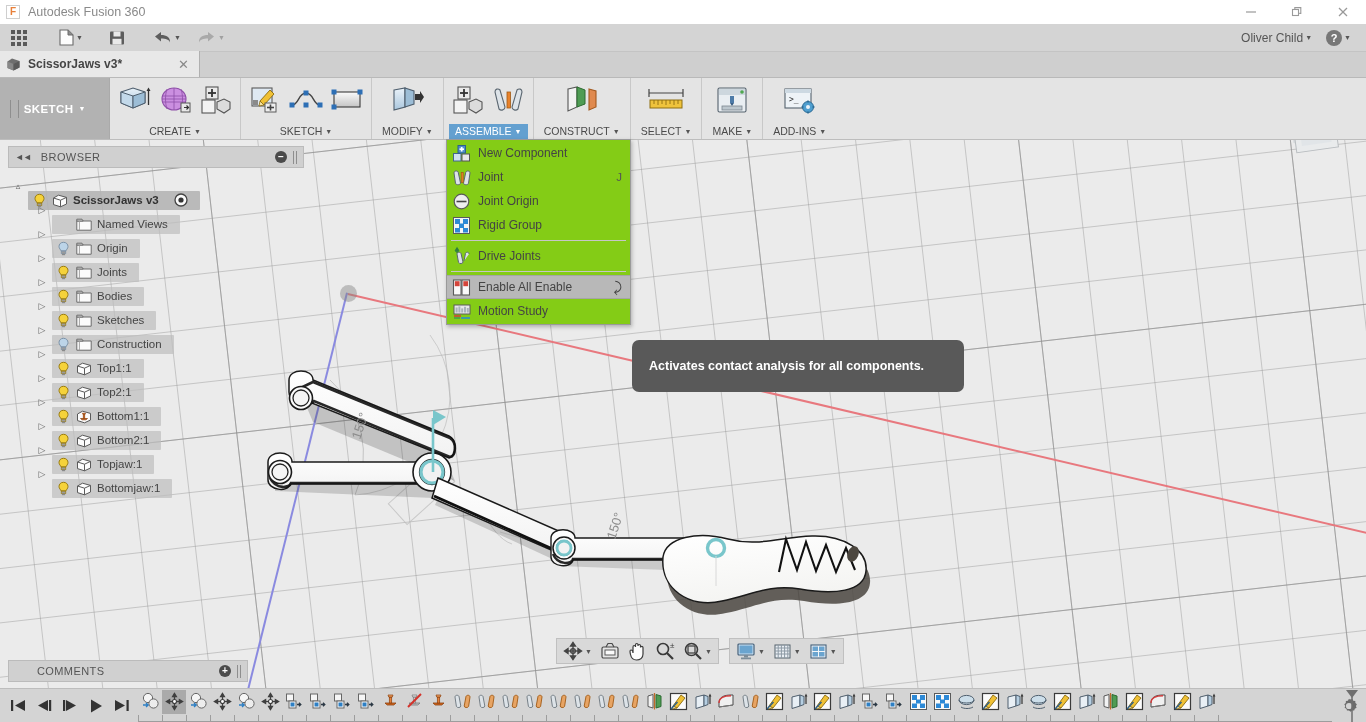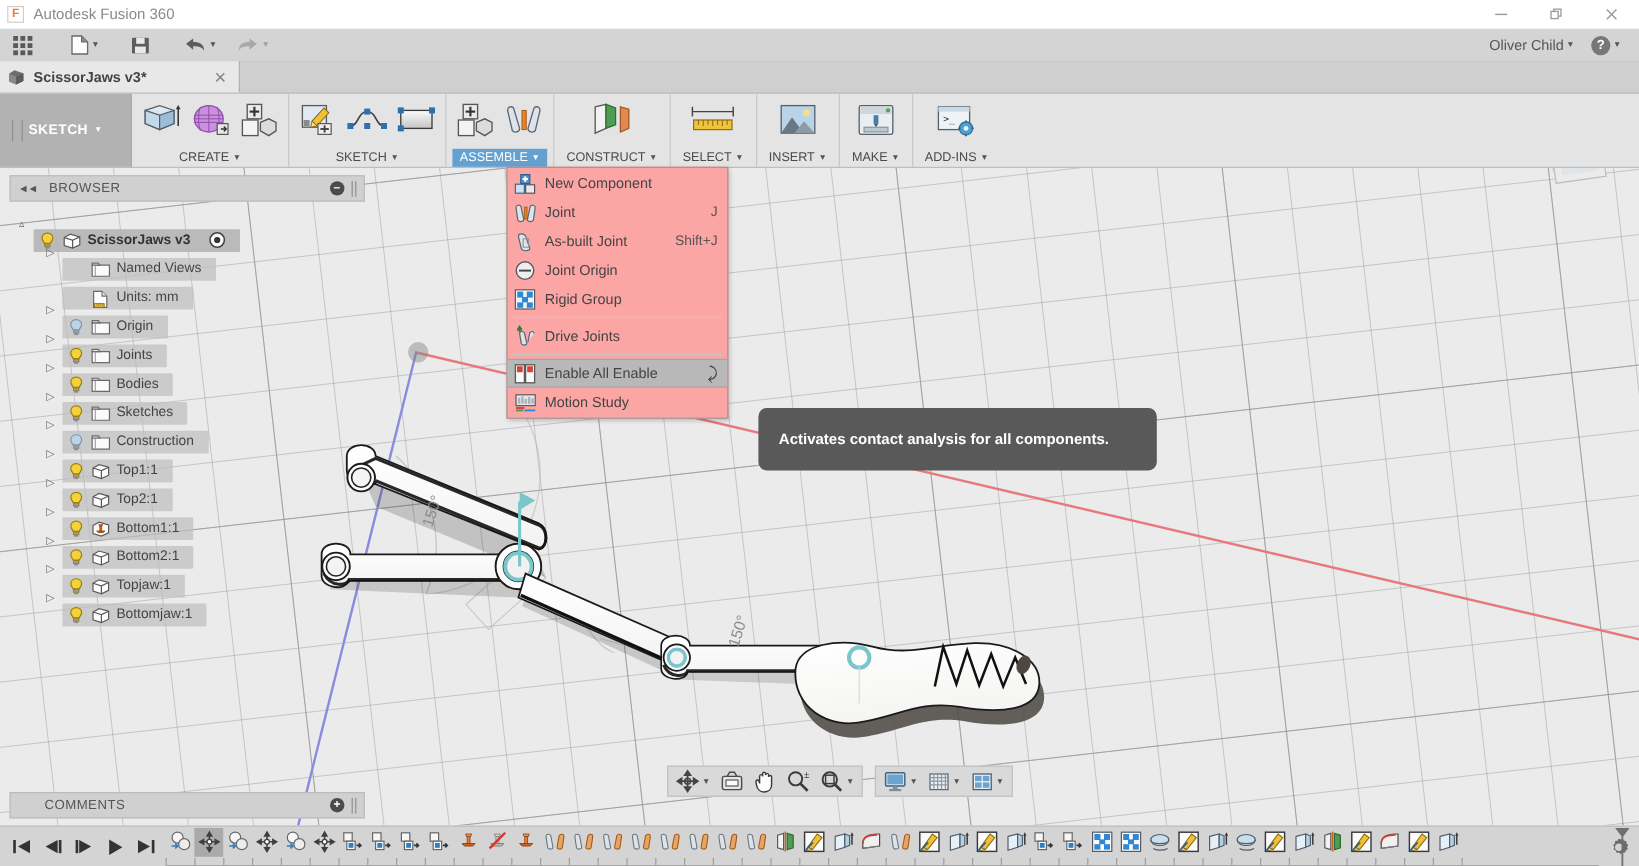--- a/index.html
+++ b/index.html
@@ -198,30 +198,30 @@
     border-radius: 1px;
     margin-top: 28px;
   }
   .trow.root .tpill { background: rgba(178,178,178,.85); }
   .trow.root .tlabel { font-weight: bold; color: #333; padding-right: 6px; }
   .bulb { width: 15px; height: 15px; flex: none; }
   .folder { width: 16px; height: 13px; flex: none; }
   .tlabel { white-space: nowrap; }
 
   #comments-bar {
-    position: absolute; left: 8px; bottom: 6px; width: 296px; height: 22px;
+    position: absolute; left: 8px; bottom: 6px; width: 240px; height: 22px;
     background: #d0d0d0; border: 1px solid #bbb;
     display: flex; align-items: center; padding: 0 6px;
     font-size: 11px; color: #555; letter-spacing: .4px;
   }
 
   
   #assemble-menu {
-    position: absolute; left: 422px; top: 139px; width: 185px;
-    background: #fca5a5; border: 1px solid #9a9a9a;
+    position: absolute; left: 446px; top: 139px; width: 185px;
+    background: #84cc16; border: 1px solid #9a9a9a;
     z-index: 60; padding: 1px 0;
     box-shadow: 1px 2px 4px rgba(0,0,0,.25);
   }
   .mi {
     display: flex; align-items: center; height: 24px;
     padding: 0 8px 0 6px; font-size: 12px; color: #444; cursor: default;
   }
   .mi.hl { background: #b8b8b8; border-top: 1px solid #a5a5a5; border-bottom: 1px solid #a5a5a5; }
   .mi .mico { width: 17px; height: 17px; margin-right: 8px; flex: none; }
   .mi .mlabel { flex: 1; white-space: nowrap; }
@@ -466,20 +466,39 @@
           <rect x="0.5" y="16.5" width="5" height="5" fill="#2d6fb5"></rect>
         </svg>
       </div>
     </div>
     <div class="rlabel">
       <span>SKETCH</span>
       <span class="caret">▼</span>
     </div>
   </div>
 
+  <div class="rgroup">
+    <div class="ricons">
+      <div class="ricon">
+        <svg width="34" height="30" viewBox="0 0 34 30">
+          <linearGradient id="mg" x1="0" y1="0" x2="0" y2="1">
+            <stop offset="0" stop-color="#eaf2f9"></stop>
+              <stop offset="1" stop-color="#aac7de"></stop>
+          </linearGradient>
+          <path d="M4 5 L15 3 L15 22 L4 25 Z" fill="url(#mg)" stroke="#4f5f6e" stroke-width="1.1"></path>
+          <path d="M15 3 L24 6 L24 19 L15 22 Z" fill="#9cbdd6" stroke="#4f5f6e" stroke-width="1.1"></path>
+          <path d="M25 9 h5 v-3 l4 6 -4 6 v-3 h-5 z" fill="#333"></path>
+        </svg>
+      </div>
+    </div>
+    <div class="rlabel">
+      <span>MODIFY</span>
+      <span class="caret">▼</span>
+    </div>
+  </div>
 
   <div class="rgroup active">
     <div class="ricons">
       <div class="ricon">
         <svg width="32" height="30" viewBox="0 0 32 30">
           <rect x="2" y="15" width="13" height="13" fill="#f3f3f3" stroke="#555" stroke-width="1.1"></rect>
           <path d="M17 17 L24 14 L30 17 L30 24 L24 28 L17 24 Z" fill="#dcdcdc" stroke="#555" stroke-width="1.1"></path>
           <rect x="6" y="2" width="12" height="12" fill="#eaeaea" stroke="#555" stroke-width="1.1"></rect>
           <line x1="12" y1="4" x2="12" y2="12" stroke="#333" stroke-width="1.8"></line>
           <line x1="8" y1="8" x2="16" y2="8" stroke="#333" stroke-width="1.8"></line>
@@ -528,36 +547,20 @@
           </g>
         </svg>
       </div>
     </div>
     <div class="rlabel">
       <span>SELECT</span>
       <span class="caret">▼</span>
     </div>
   </div>
 
-  <div class="rgroup">
-    <div class="ricons">
-      <div class="ricon">
-        <svg width="32" height="30" viewBox="0 0 32 30">
-          <rect x="2" y="3" width="28" height="23" fill="#b9d4e8" stroke="#55626d" stroke-width="1.1"></rect>
-          <circle cx="23" cy="9" r="3" fill="#f2e08a"></circle>
-          <path d="M2 26 L11 13 L17 21 L21 16 L30 26 Z" fill="#8e9aa4"></path>
-          <path d="M2 26 L11 13 L17 21 L13 26 Z" fill="#6b7884"></path>
-        </svg>
-      </div>
-    </div>
-    <div class="rlabel">
-      <span>INSERT</span>
-      <span class="caret">▼</span>
-    </div>
-  </div>
 
   <div class="rgroup">
     <div class="ricons">
       <div class="ricon">
         <svg width="32" height="30" viewBox="0 0 32 30">
           <rect x="2" y="3" width="28" height="24" rx="1.5" fill="#e9eef2" stroke="#55626d" stroke-width="1.1"></rect>
           <rect x="3" y="4" width="26" height="6" fill="#cdd7de"></rect>
           <circle cx="26" cy="7" r="1.8" fill="#4fa84f"></circle>
           <rect x="14" y="11" width="4" height="7" fill="#4d7ba8"></rect>
           <path d="M14 18 h4 l-2 3 z" fill="#3a5f85"></path>
@@ -811,37 +814,20 @@
             <svg width="16" height="13" viewBox="0 0 16 13">
               <path d="M.8 3 L.8 12.2 L15.2 12.2 L15.2 3 Z" fill="#fbfbfb" stroke="#6a6a6a" stroke-width="1"></path>
      <path d="M.8 3 L.8 1.2 L6 1.2 L7.2 3 Z" fill="#e6e6e6" stroke="#6a6a6a" stroke-width="1"></path>
      <path d="M3.4 3 L3.4 12.2" stroke="#9a9a9a" stroke-width=".9"></path>
             </svg>
           </span>
           <span class="tlabel">Named Views</span>
         </div>
       </div>
       <div class="trow" style="padding-left: 24px;">
-        <span class="exp"></span>
-        <div class="tpill">
-          <span class="bulb"></span>
-          <span class="folder">
-            <svg width="15" height="15" viewBox="0 0 15 15">
-              <path d="M2 .8 h7 l4 4 v9.4 h-11 Z" fill="#fdfdfd" stroke="#6a6a6a" stroke-width="1"></path>
-     <path d="M9 .8 v4 h4" fill="#e4e4e4" stroke="#6a6a6a" stroke-width=".9"></path>
-     <rect x="2.8" y="11" width="8" height="3" fill="#efc33c" stroke="#8e6e10" stroke-width=".7"></rect>
-     <g stroke="#8e6e10" stroke-width=".6">
-                <path d="M4.6 11 v1.6 M6.3 11 v2.2 M8 11 v1.6 M9.7 11 v2.2"></path>
-              </g>
-            </svg>
-          </span>
-          <span class="tlabel">Units: mm</span>
-        </div>
-      </div>
-      <div class="trow" style="padding-left: 24px;">
         <span class="exp">▷</span>
         <div class="tpill">
           <span class="bulb">
             <svg width="15" height="15" viewBox="0 0 15 15">
               <path d="M7.5 1.3 C4.6 1.3 3 3.3 3 5.6 C3 7.4 4.6 8.6 5 9.8 L10 9.8 C10.4 8.6 12 7.4 12 5.6 C12 3.3 10.4 1.3 7.5 1.3 Z" fill="#bcd4e8" stroke="#7d93a8" stroke-width="1"></path>
      <rect x="5.2" y="10.2" width="4.6" height="2.4" fill="#9b9b9b" stroke="#7d93a8" stroke-width=".7"></rect>
      <rect x="5.9" y="12.6" width="3.2" height="1.6" fill="#8a8a8a"></rect>
             </svg>
           </span>
           <span class="folder">
@@ -1080,30 +1066,20 @@
     <div class="mi">
       <span class="mico">
         <svg width="18" height="17" viewBox="0 0 18 17">
           <path d="M1 4 C1 1.8 4 1.2 5.2 3.2 L7.5 14 C7.5 16 3.5 16.4 2.5 14.4 Z" fill="#dde3e8" stroke="#5a6670" stroke-width="1"></path>
        <path d="M17 4 C17 1.8 14 1.2 12.8 3.2 L10.5 14 C10.5 16 14.5 16.4 15.5 14.4 Z" fill="#dde3e8" stroke="#5a6670" stroke-width="1"></path>
        <rect x="8.2" y="3.5" width="2" height="10" fill="#e8822c" stroke="#a05a15" stroke-width=".7"></rect>
         </svg>
       </span>
       <span class="mlabel">Joint</span>
       <span class="mkey">J</span>
-    </div>
-    <div class="mi">
-      <span class="mico">
-        <svg width="17" height="17" viewBox="0 0 17 17">
-          <path d="M3 4 C3 1.6 7 1 9 3.6 L12.5 14 C12.5 16.2 7 16.8 5.5 14.4 Z" fill="#dde3e8" stroke="#5a6670" stroke-width="1"></path>
-       <path d="M7 6 L11.5 6 L11.5 13 L7 13 Z" fill="none" stroke="#8a949c" stroke-width=".9"></path>
-        </svg>
-      </span>
-      <span class="mlabel">As-built Joint</span>
-      <span class="mkey">Shift+J</span>
     </div>
     <div class="mi">
       <span class="mico">
         <svg width="17" height="17" viewBox="0 0 17 17">
           <circle cx="8.5" cy="8.5" r="7.3" fill="#eeeeee" stroke="#5a5a5a" stroke-width="1.2"></circle>
        <line x1="3.5" y1="8.5" x2="13.5" y2="8.5" stroke="#444" stroke-width="1.6"></line>
         </svg>
       </span>
       <span class="mlabel">Joint Origin</span>
     </div>

